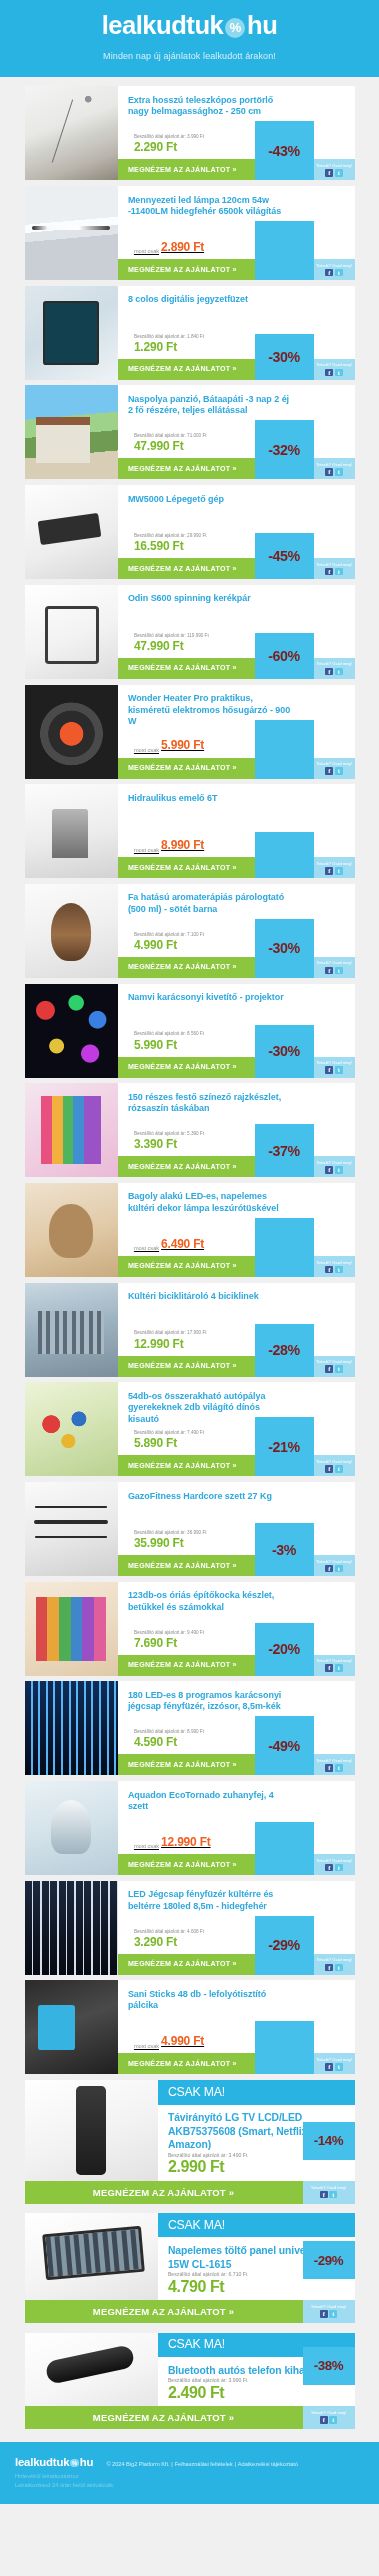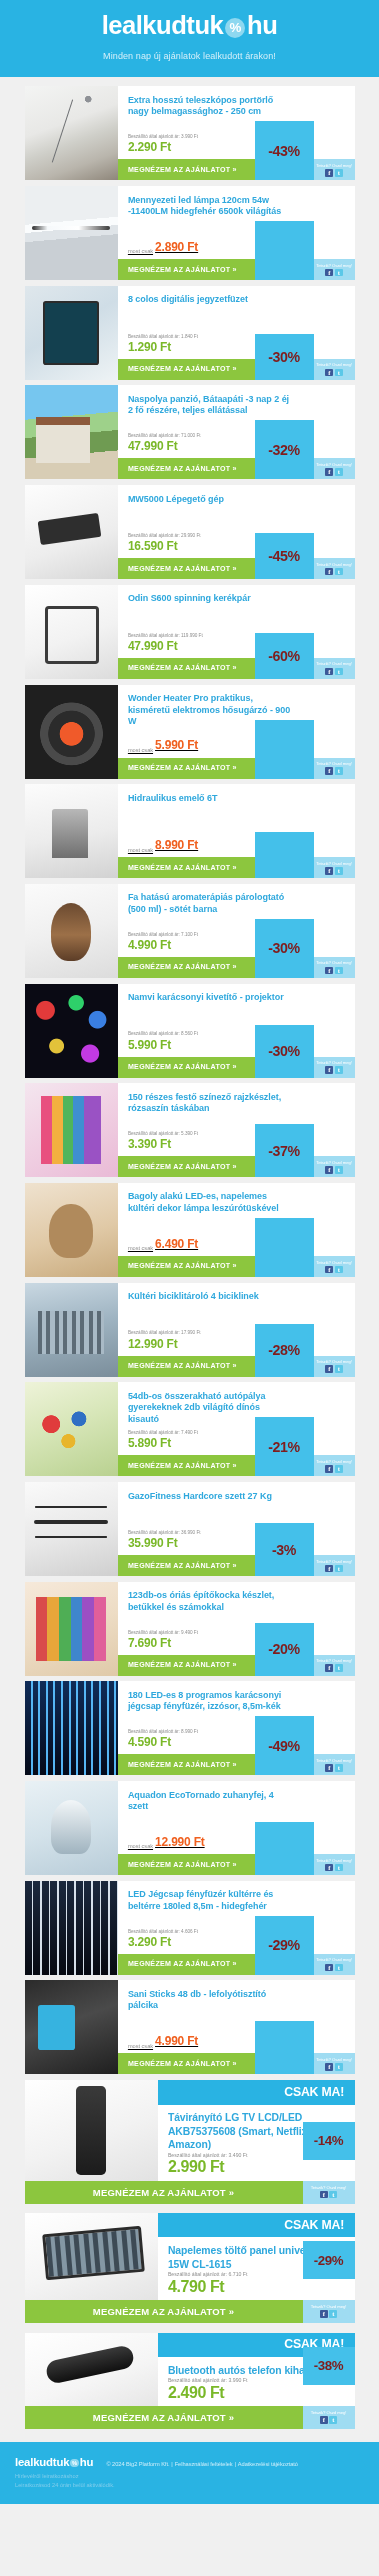--- a/index.html
+++ b/index.html
@@ -77,20 +77,21 @@
     color: #2fa8dd;
     line-height: 1.28;
     padding: 8.5px 63px 0 10.4px;
     letter-spacing: -0.05px;
   }
   .price-zone {
     margin-top: auto;
     padding: 0 63px 4.7px 10.4px;
     position: relative;
     z-index: 2;
+    margin-left: 6px;
   }
   .old-price {
     font-size: 4.7px;
     color: #8f8f8f;
     line-height: 1.3;
     letter-spacing: -0.05px;
     white-space: nowrap;
   }
   .new-price {
     font-size: 12px;
@@ -197,24 +198,23 @@
   .fcard-body {
     flex: 1 1 auto;
     display: flex;
     flex-direction: column;
     position: relative;
   }
   .csak-ma {
     background: #29b3e3;
     color: #ffffff;
     font-size: 12.3px;
-    font-weight: bold;
+    font-weight: normal;
     padding: 4.7px 10.4px 5.7px 10.4px;
     letter-spacing: -0.2px;
-    text-align: right;
   }
   .fcard-title {
     font-size: 10.4px;
     font-weight: bold;
     color: #2fa8dd;
     line-height: 1.3;
     padding: 6.6px 10.4px 0 10.4px;
     letter-spacing: -0.1px;
   }
   .fcard-price-zone {

